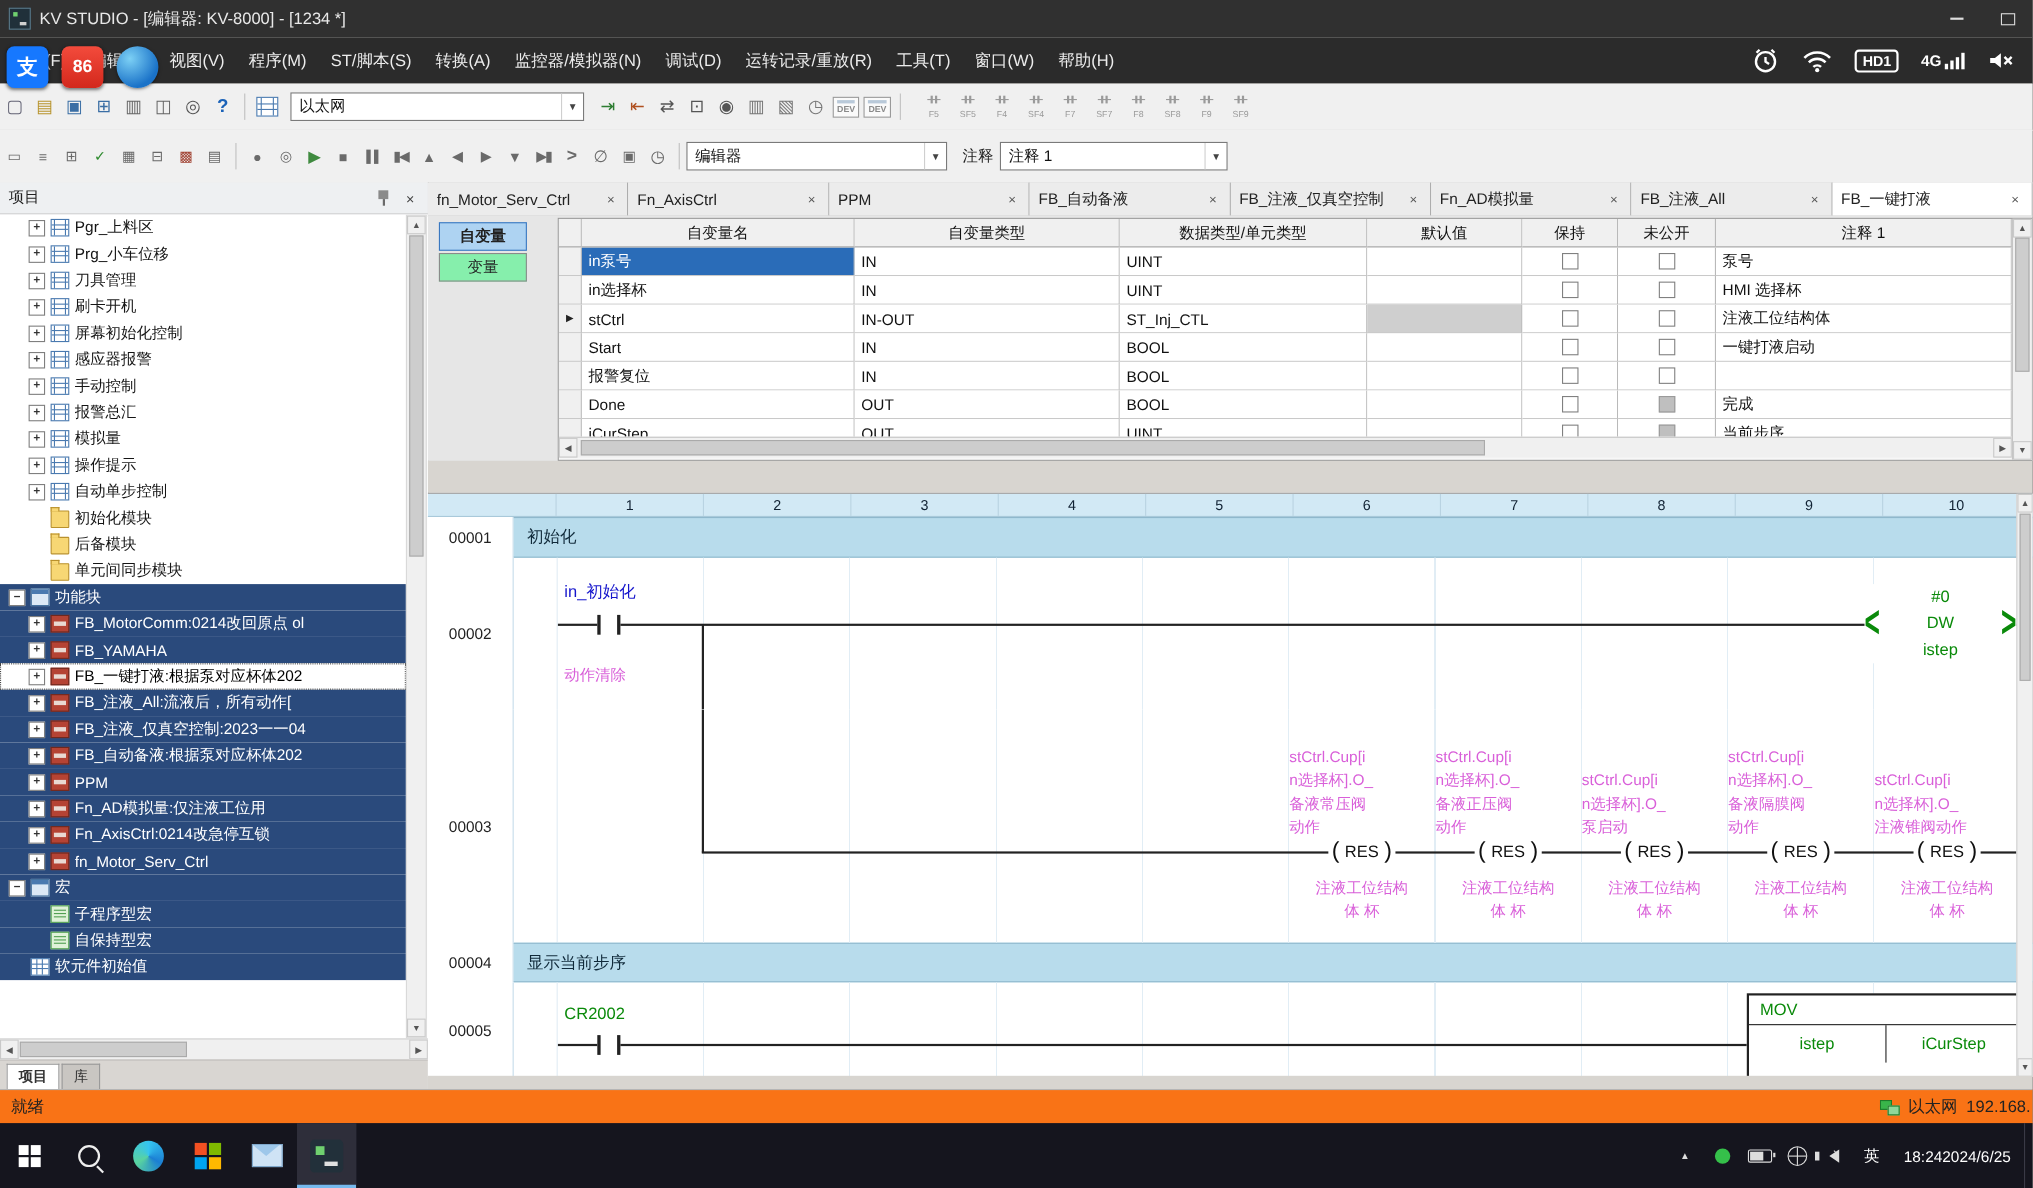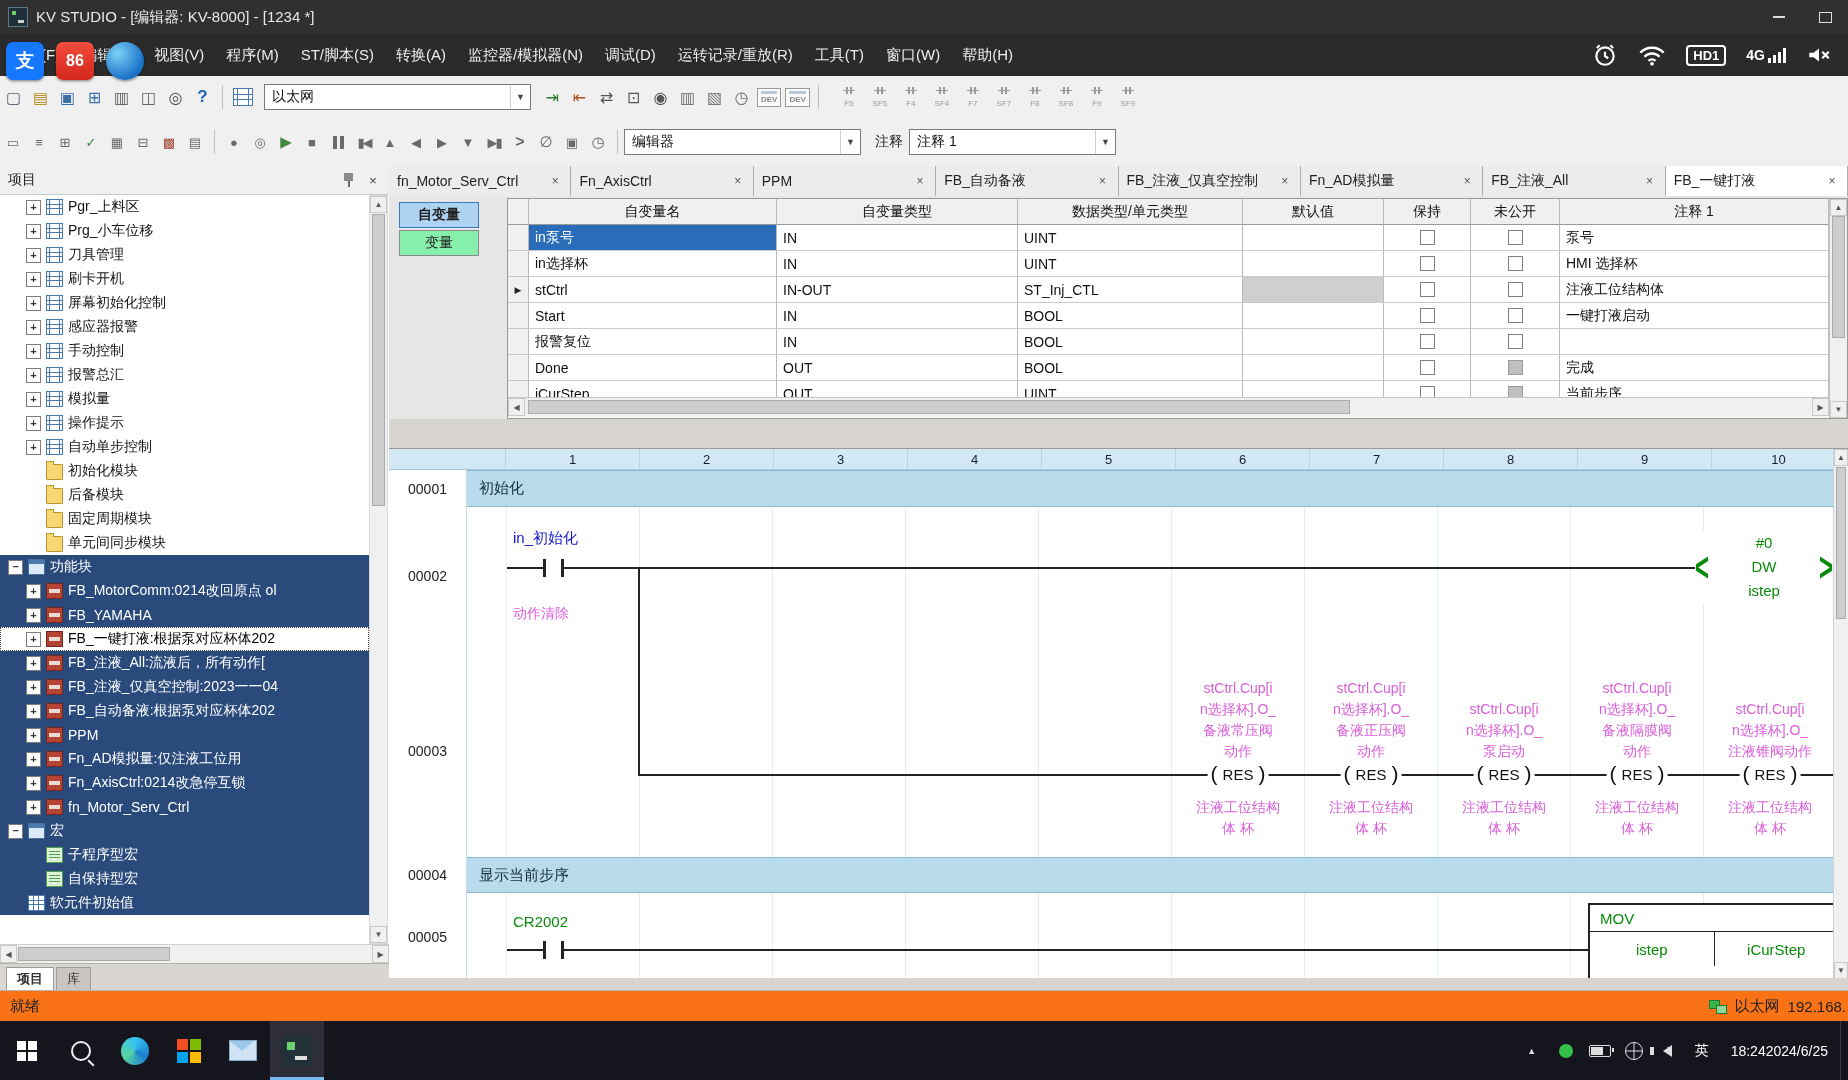--- a/index.html
+++ b/index.html
@@ -212,21 +212,21 @@
          display:flex;align-items:center;padding-left:12px;font-size:15px;color:#102a3a;}
   .lgrid{width:1330px;position:relative;flex:0 0 auto;overflow:hidden;
      background-image:repeating-linear-gradient(to right,transparent 0 132px,#e1edf5 132px 133px);}
   .wire{position:absolute;height:2px;background:#222;}
   .vwire{position:absolute;width:2px;background:#222;}
   .cbar{position:absolute;width:3px;height:18px;background:#222;}
   .devblue{position:absolute;color:#1515cc;font-size:15px;}
   .devgreen{position:absolute;color:#0a8a0a;font-size:15px;}
   .comment{position:absolute;color:#d95fd9;font-size:14px;}
   .pre{white-space:pre-line;}
-  .clabel{position:absolute;width:132px;text-align:center;line-height:21px;bottom:95px;}
+  .clabel{position:absolute;width:132px;text-align:left;line-height:21px;bottom:95px;}
   .ccomment{position:absolute;width:132px;text-align:center;line-height:21px;top:152px;}
   .coil{position:absolute;top:115px;height:28px;transform:translateX(-50%);background:#fff;
         display:flex;align-items:center;padding:0 3px;color:#111;font-size:15px;}
   .coil::before{content:"(";font-size:21px;margin-right:5px;}
   .coil::after{content:")";font-size:21px;margin-left:5px;}
   .dwrap{position:absolute;right:4px;top:24px;display:flex;align-items:center;background:#fff;}
   .chev{font-size:24px;color:#0a8a0a;transform:scaleY(1.7);font-weight:bold;}
   .chev.l::before{content:"<";}
   .chev.r::before{content:">";}
   .dwlines{width:110px;text-align:center;color:#0a8a0a;font-size:15px;line-height:24px;}
@@ -532,25 +532,20 @@
           <span class="tl">初始化模块</span>
         </div>
       <div class="trow d2">
           <span class="exp none"></span>
           <span class="ico ico-folder"></span>
           <span class="tl">后备模块</span>
         </div>
       <div class="trow d2">
           <span class="exp none"></span>
           <span class="ico ico-folder"></span>
-          <span class="tl">固定周期模块</span>
-        </div>
-      <div class="trow d2">
-          <span class="exp none"></span>
-          <span class="ico ico-folder"></span>
           <span class="tl">单元间同步模块</span>
         </div>
       <div class="trow sel">
           <span class="exp minus"></span>
           <span class="ico ico-win"></span>
           <span class="tl">功能块</span>
         </div>
       <div class="trow d2 sel">
           <span class="exp plus"></span>
           <span class="ico ico-fb"></span>

